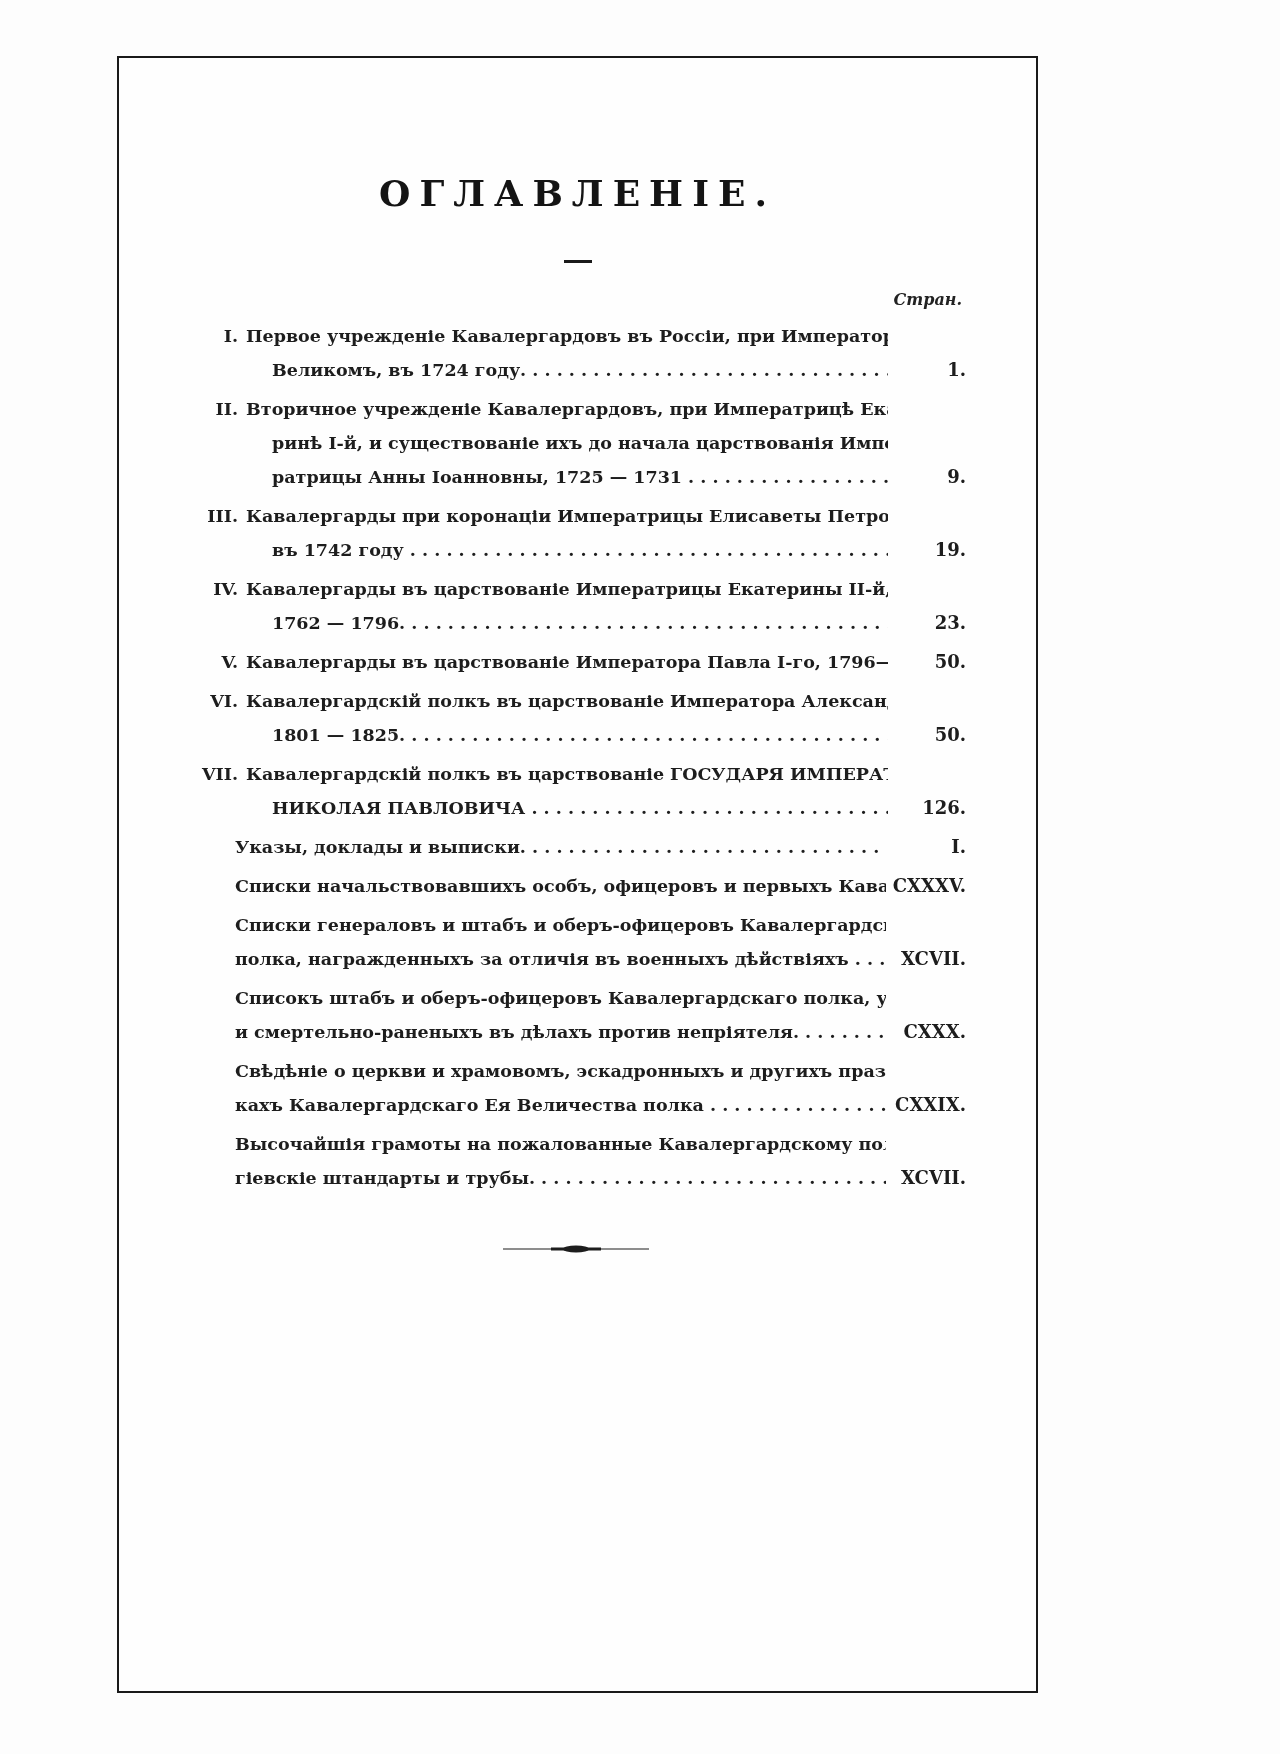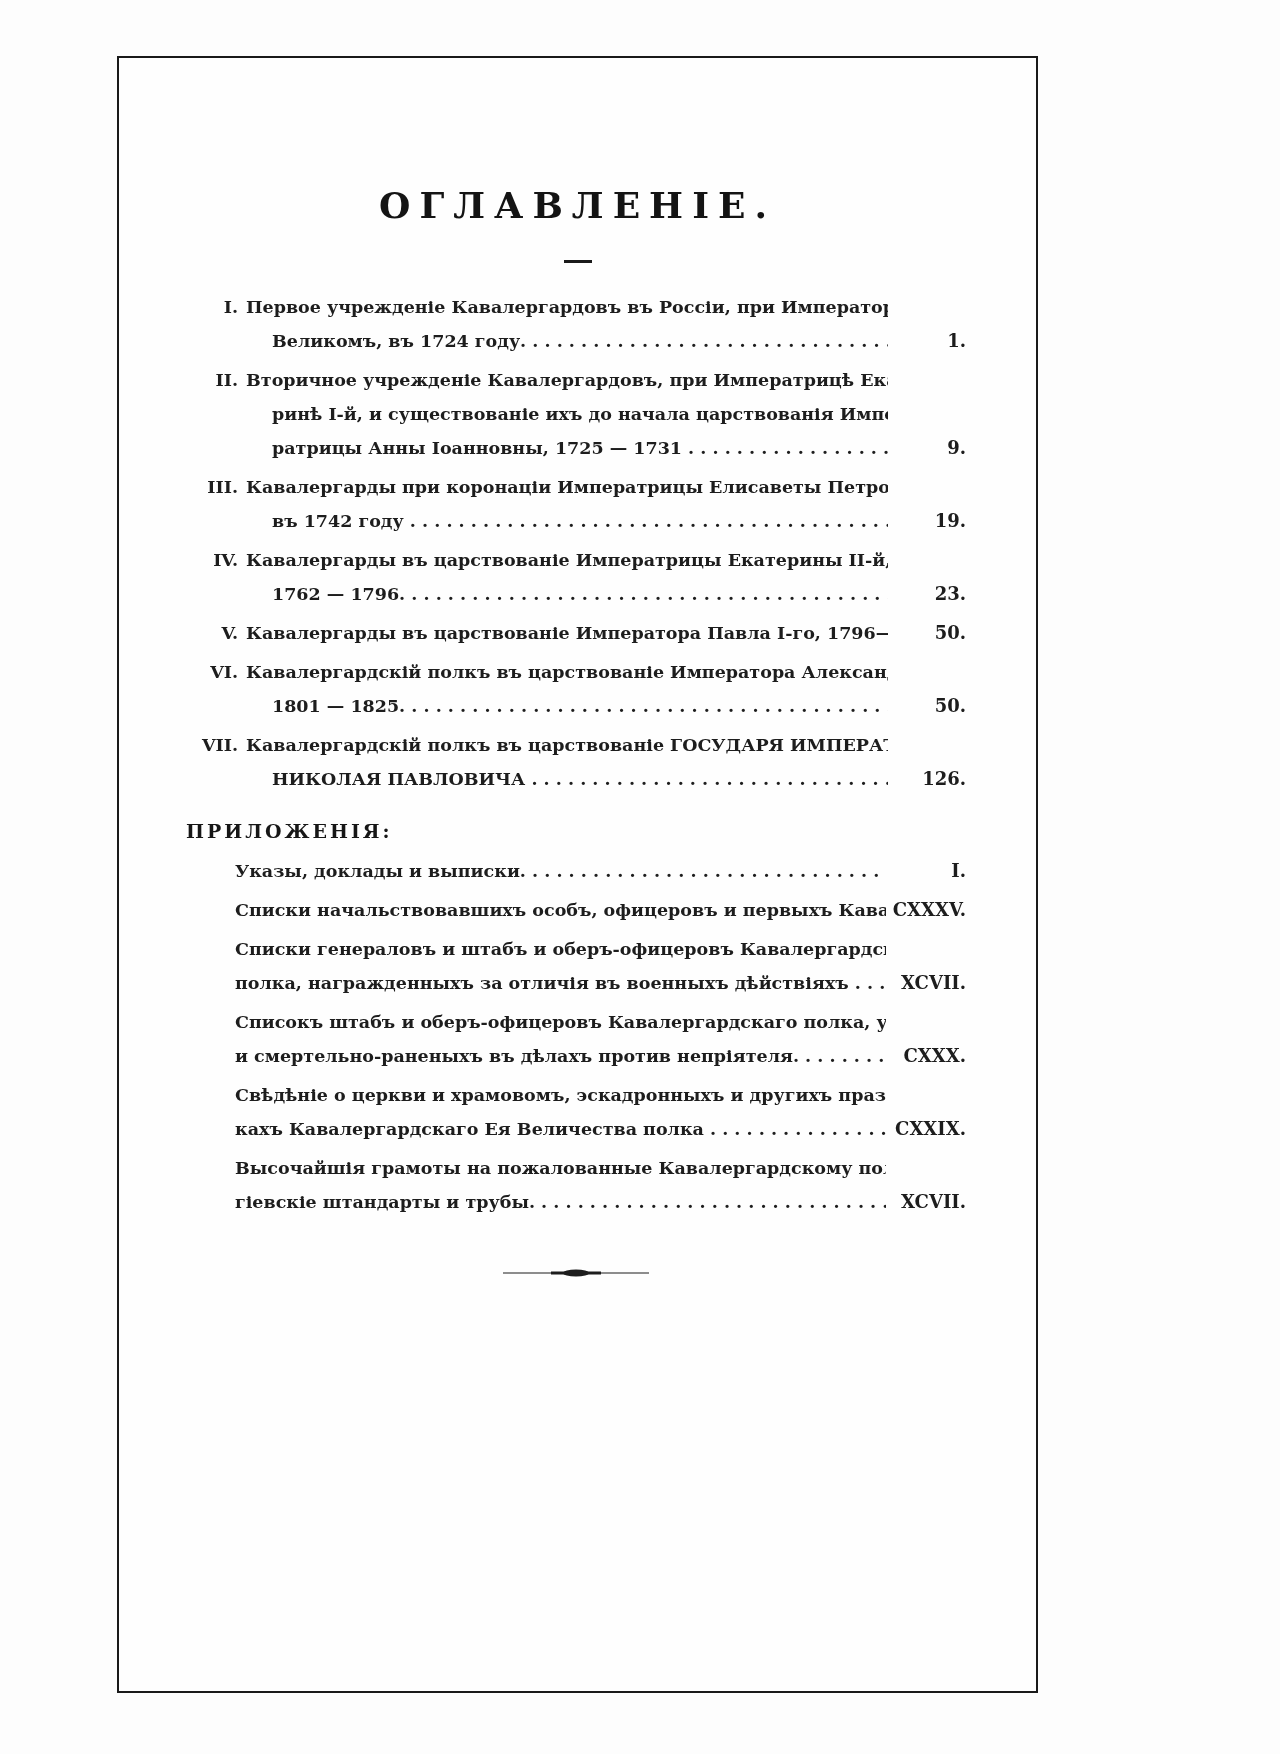--- a/index.html
+++ b/index.html
@@ -14,21 +14,21 @@
   }
   .frame {
     position: absolute;
     left: 117px; top: 56px;
     width: 921px; height: 1637px;
     border: 2px solid #1a1a1a;
     background: #fefefe;
   }
   .title {
     position: absolute;
-    left: 117px; top: 184px;
+    left: 117px; top: 172px;
     width: 921px;
     margin: 0;
     text-align: center;
     font-size: 36px;
     font-weight: bold;
     letter-spacing: 9px;
     color: #141414;
   }
   .title-dash {
     position: absolute;
@@ -100,20 +100,21 @@
 </head>
 <body>
 
 <div class="frame"></div>
 
 <h1 class="title">ОГЛАВЛЕНІЕ.</h1>
 
 <div class="title-dash"></div>
 
 <div class="content">
+  <div class="col-header">Стран.</div>
 
   <div class="toc-list">
   <div class="entry">
     <span class="num">I.</span>
     <span class="body">
           <div class="line">Первое учрежденіе Кавалергардовъ въ Россіи, при Императорѣ Петрѣ</div>
           <div class="line cont">Великомъ, въ 1724 году. . . . . . . . . . . . . . . . . . . . . . . . . . . . . . . . . . . . . . . . . . . . . . . . . . .</div>
         </span>
     <span class="pagenum">1.</span>
   </div>
@@ -166,21 +167,20 @@
   <div class="entry">
     <span class="num">VII.</span>
     <span class="body">
           <div class="line">Кавалергардскій полкъ въ царствованіе ГОСУДАРЯ ИМПЕРАТОРА</div>
           <div class="line cont">НИКОЛАЯ ПАВЛОВИЧА . . . . . . . . . . . . . . . . . . . . . . . . . . . . . . . . . . . . . . . . . . . . . . . . . . .</div>
         </span>
     <span class="pagenum">126.</span>
   </div>
 </div>
 
-  <div class="appendix-heading">ПРИЛОЖЕНІЯ:</div>
 
   <div class="appendix-list">
   <div class="app-entry">
     <span class="body">
           <div class="line">Указы, доклады и выписки. . . . . . . . . . . . . . . . . . . . . . . . . . . . . . . . . . . . . . . . . . . . . . . . .</div>
         </span>
     <span class="pagenum">I.</span>
   </div>
 
   <div class="app-entry">

